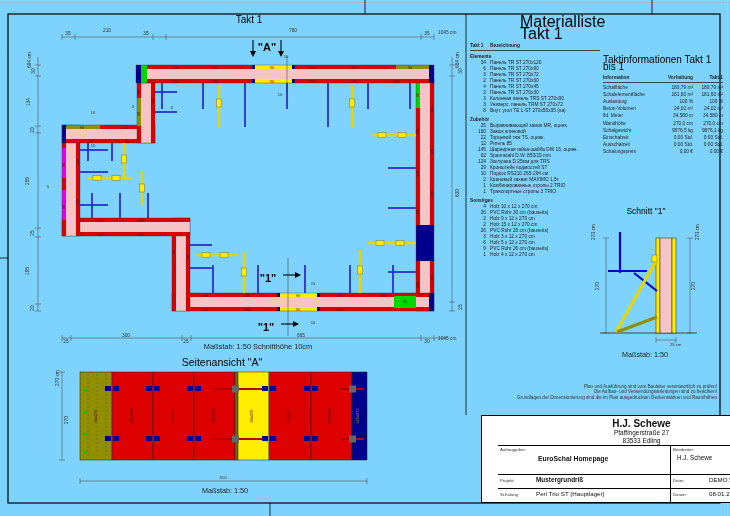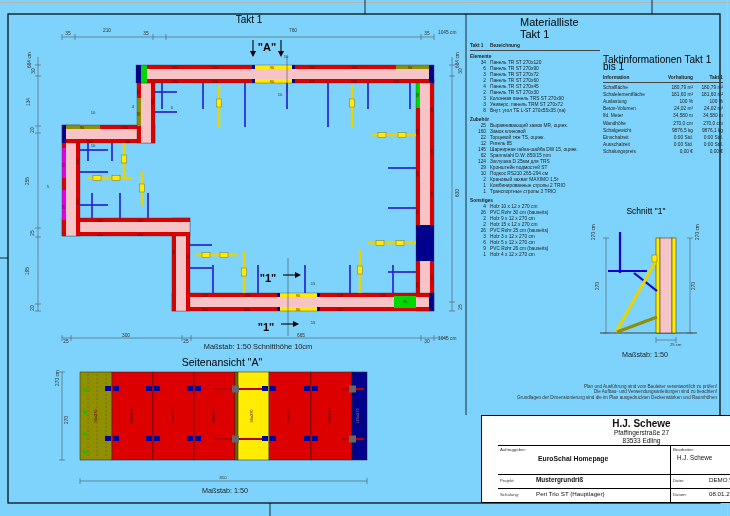--- a/index.html
+++ b/index.html
@@ -3,21 +3,21 @@
 <meta charset="utf-8">
 <style>
   html,body{margin:0;padding:0;background:#f2f2f0;}
   .sheet{position:relative;width:730px;height:516px;background:#7dd3fc;overflow:hidden;
          font-family:"Liberation Sans",sans-serif;color:#111;}
   .sheet svg{position:absolute;left:0;top:0;}
   svg text{font-family:"Liberation Sans",sans-serif;}
 
   
   .ml{position:absolute;left:470px;top:16px;width:130px;font-size:4.8px;line-height:6px;color:#222;}
-  .ml-title{font-size:11px;line-height:12px;margin:0 0 3px 14px;color:#000;padding-left:36px;}
+  .ml-title{font-size:16px;line-height:12px;margin:0 0 3px 14px;color:#000;padding-left:36px;}
   .ml-head{display:flex;font-weight:bold;border-bottom:0.7px solid #444;padding-bottom:1px;margin-bottom:2px;}
   .ml-head .h1{width:16px;}
   .ml-head .h2{margin-left:4px;}
   .ml-group{font-weight:bold;margin-top:3px;}
   .ml-row{display:flex;}
   .ml-qty{width:16px;text-align:right;flex:none;}
   .ml-name{margin-left:4px;}
 
   
   .ti{position:absolute;left:603px;top:56px;width:120px;font-size:4.8px;line-height:7.2px;color:#222;}

